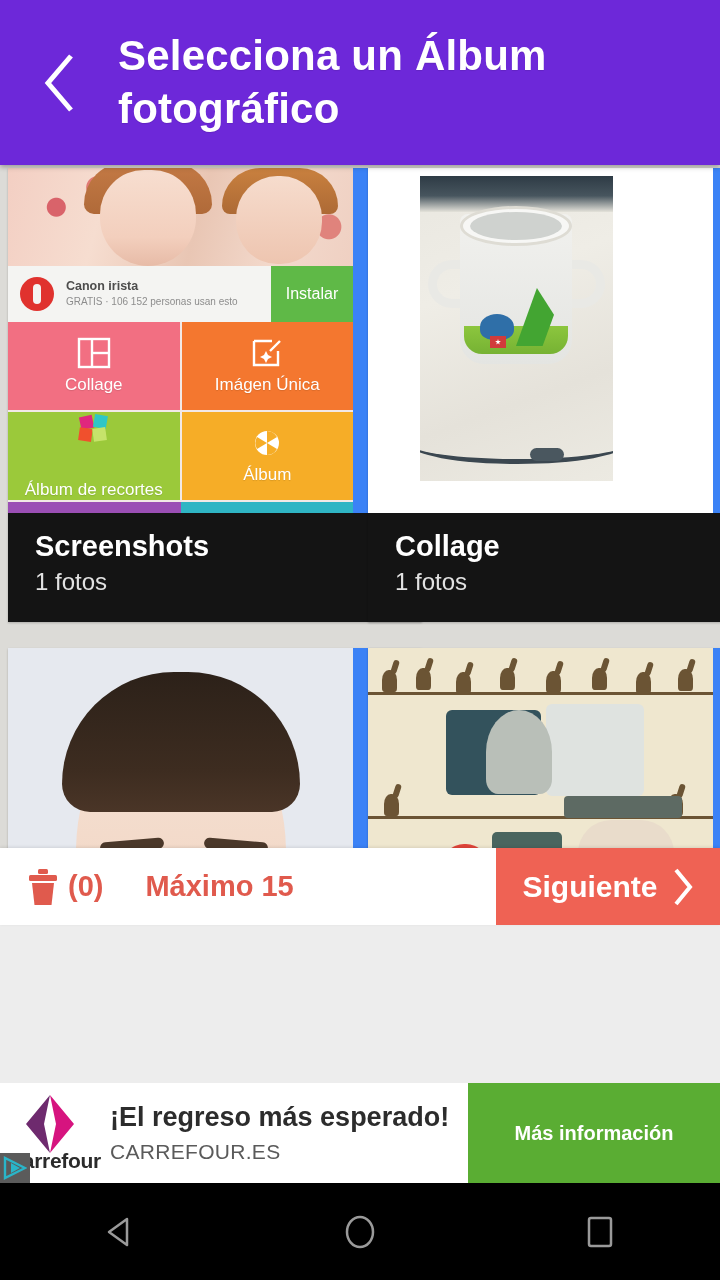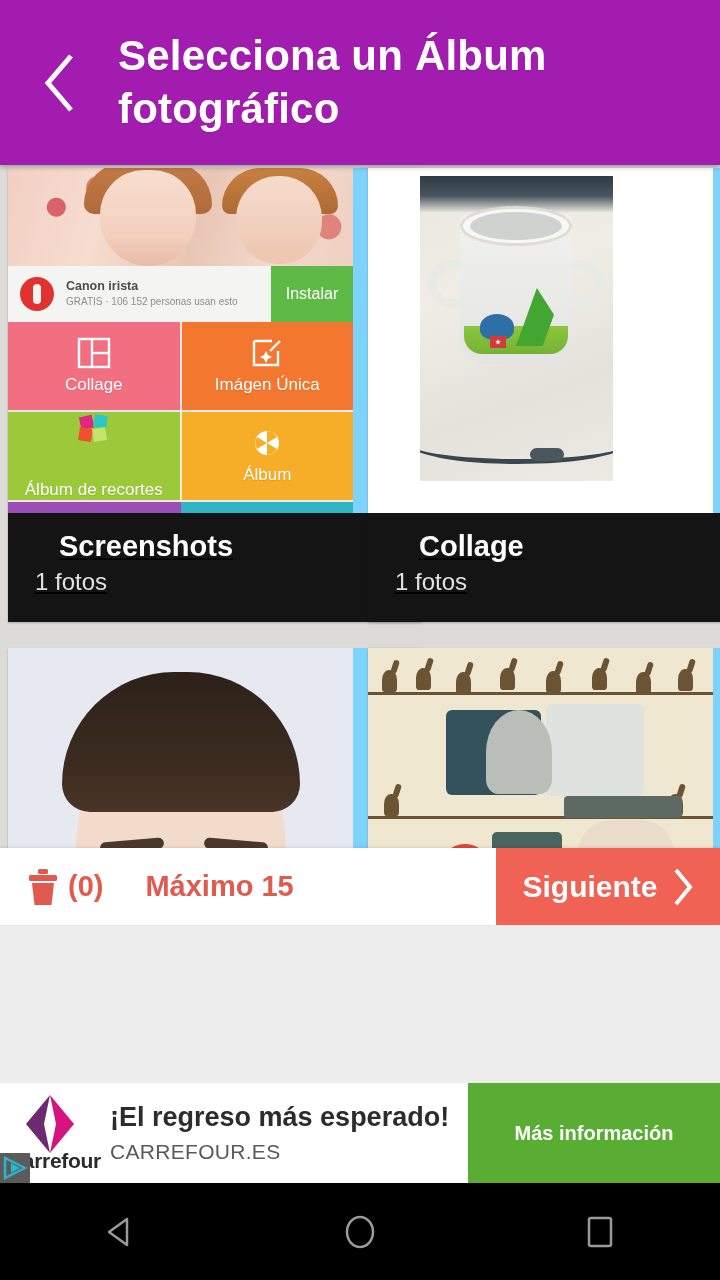--- a/index.html
+++ b/index.html
@@ -7,21 +7,21 @@
     width: 720px; height: 1280px;
     font-family: "Liberation Sans", sans-serif;
     background: #ededed;
     overflow: hidden;
   }
   #screen { position: relative; width: 720px; height: 1280px; background: #ededed; }
 
   
   .header {
     position: absolute; left: 0; top: 0; width: 720px; height: 165px;
-    background: #a21caf;
+    background: #6d28d9;
     display: flex; align-items: center;
     box-shadow: 0 2px 5px rgba(0,0,0,.30);
     z-index: 5;
   }
   .back-btn {
     width: 118px; height: 165px;
     display: flex; align-items: center; justify-content: center;
     flex: 0 0 118px;
   }
   .chev-left { width: 34px; height: 62px; display:block; }
@@ -30,37 +30,36 @@
     letter-spacing: .2px; padding-right: 20px;
     text-shadow: 0 1px 1px rgba(0,0,0,.10);
   }
 
   
   .grid {
     position: absolute; left: 0; top: 165px; width: 720px; height: 683px;
     background: #dcdbd7; overflow: hidden;
   }
   .card {
-    position: absolute; width: 414px; background: #7dd3fc;
+    position: absolute; width: 414px; background: #3b82f6;
     box-shadow: 0 1px 2px rgba(0,0,0,.22);
     overflow: hidden;
-    text-decoration: underline;
   }
   .card.r1 { top: 3px; height: 454px; }
   .card.c1 { left: 8px; }
   .card.c2 { left: 368px; }
   .card.r2 { top: 483px; height: 260px; }
 
   .thumb { position: relative; width: 345px; height: 345px; overflow: hidden; background:#fff; }
   .caption {
     height: 109px; background: #141414; padding: 18px 22px 0 27px;
   }
   .caption .name {
     color: #ffffff; font-size: 29px; font-weight: bold; line-height: 1.1;
-    white-space: nowrap; overflow: hidden; margin-left: 24px;
+    white-space: nowrap; overflow: hidden;
   }
   .caption .count {
     color: #e2e2e2; font-size: 24px; margin-top: 6px; line-height: 1.1;
   }
 
   
   .ss { position:absolute; inset:0; background:#f2e9e6; }
   .ss-photo {
     position:absolute; left:0; top:0; width:345px; height:98px;
     background:

